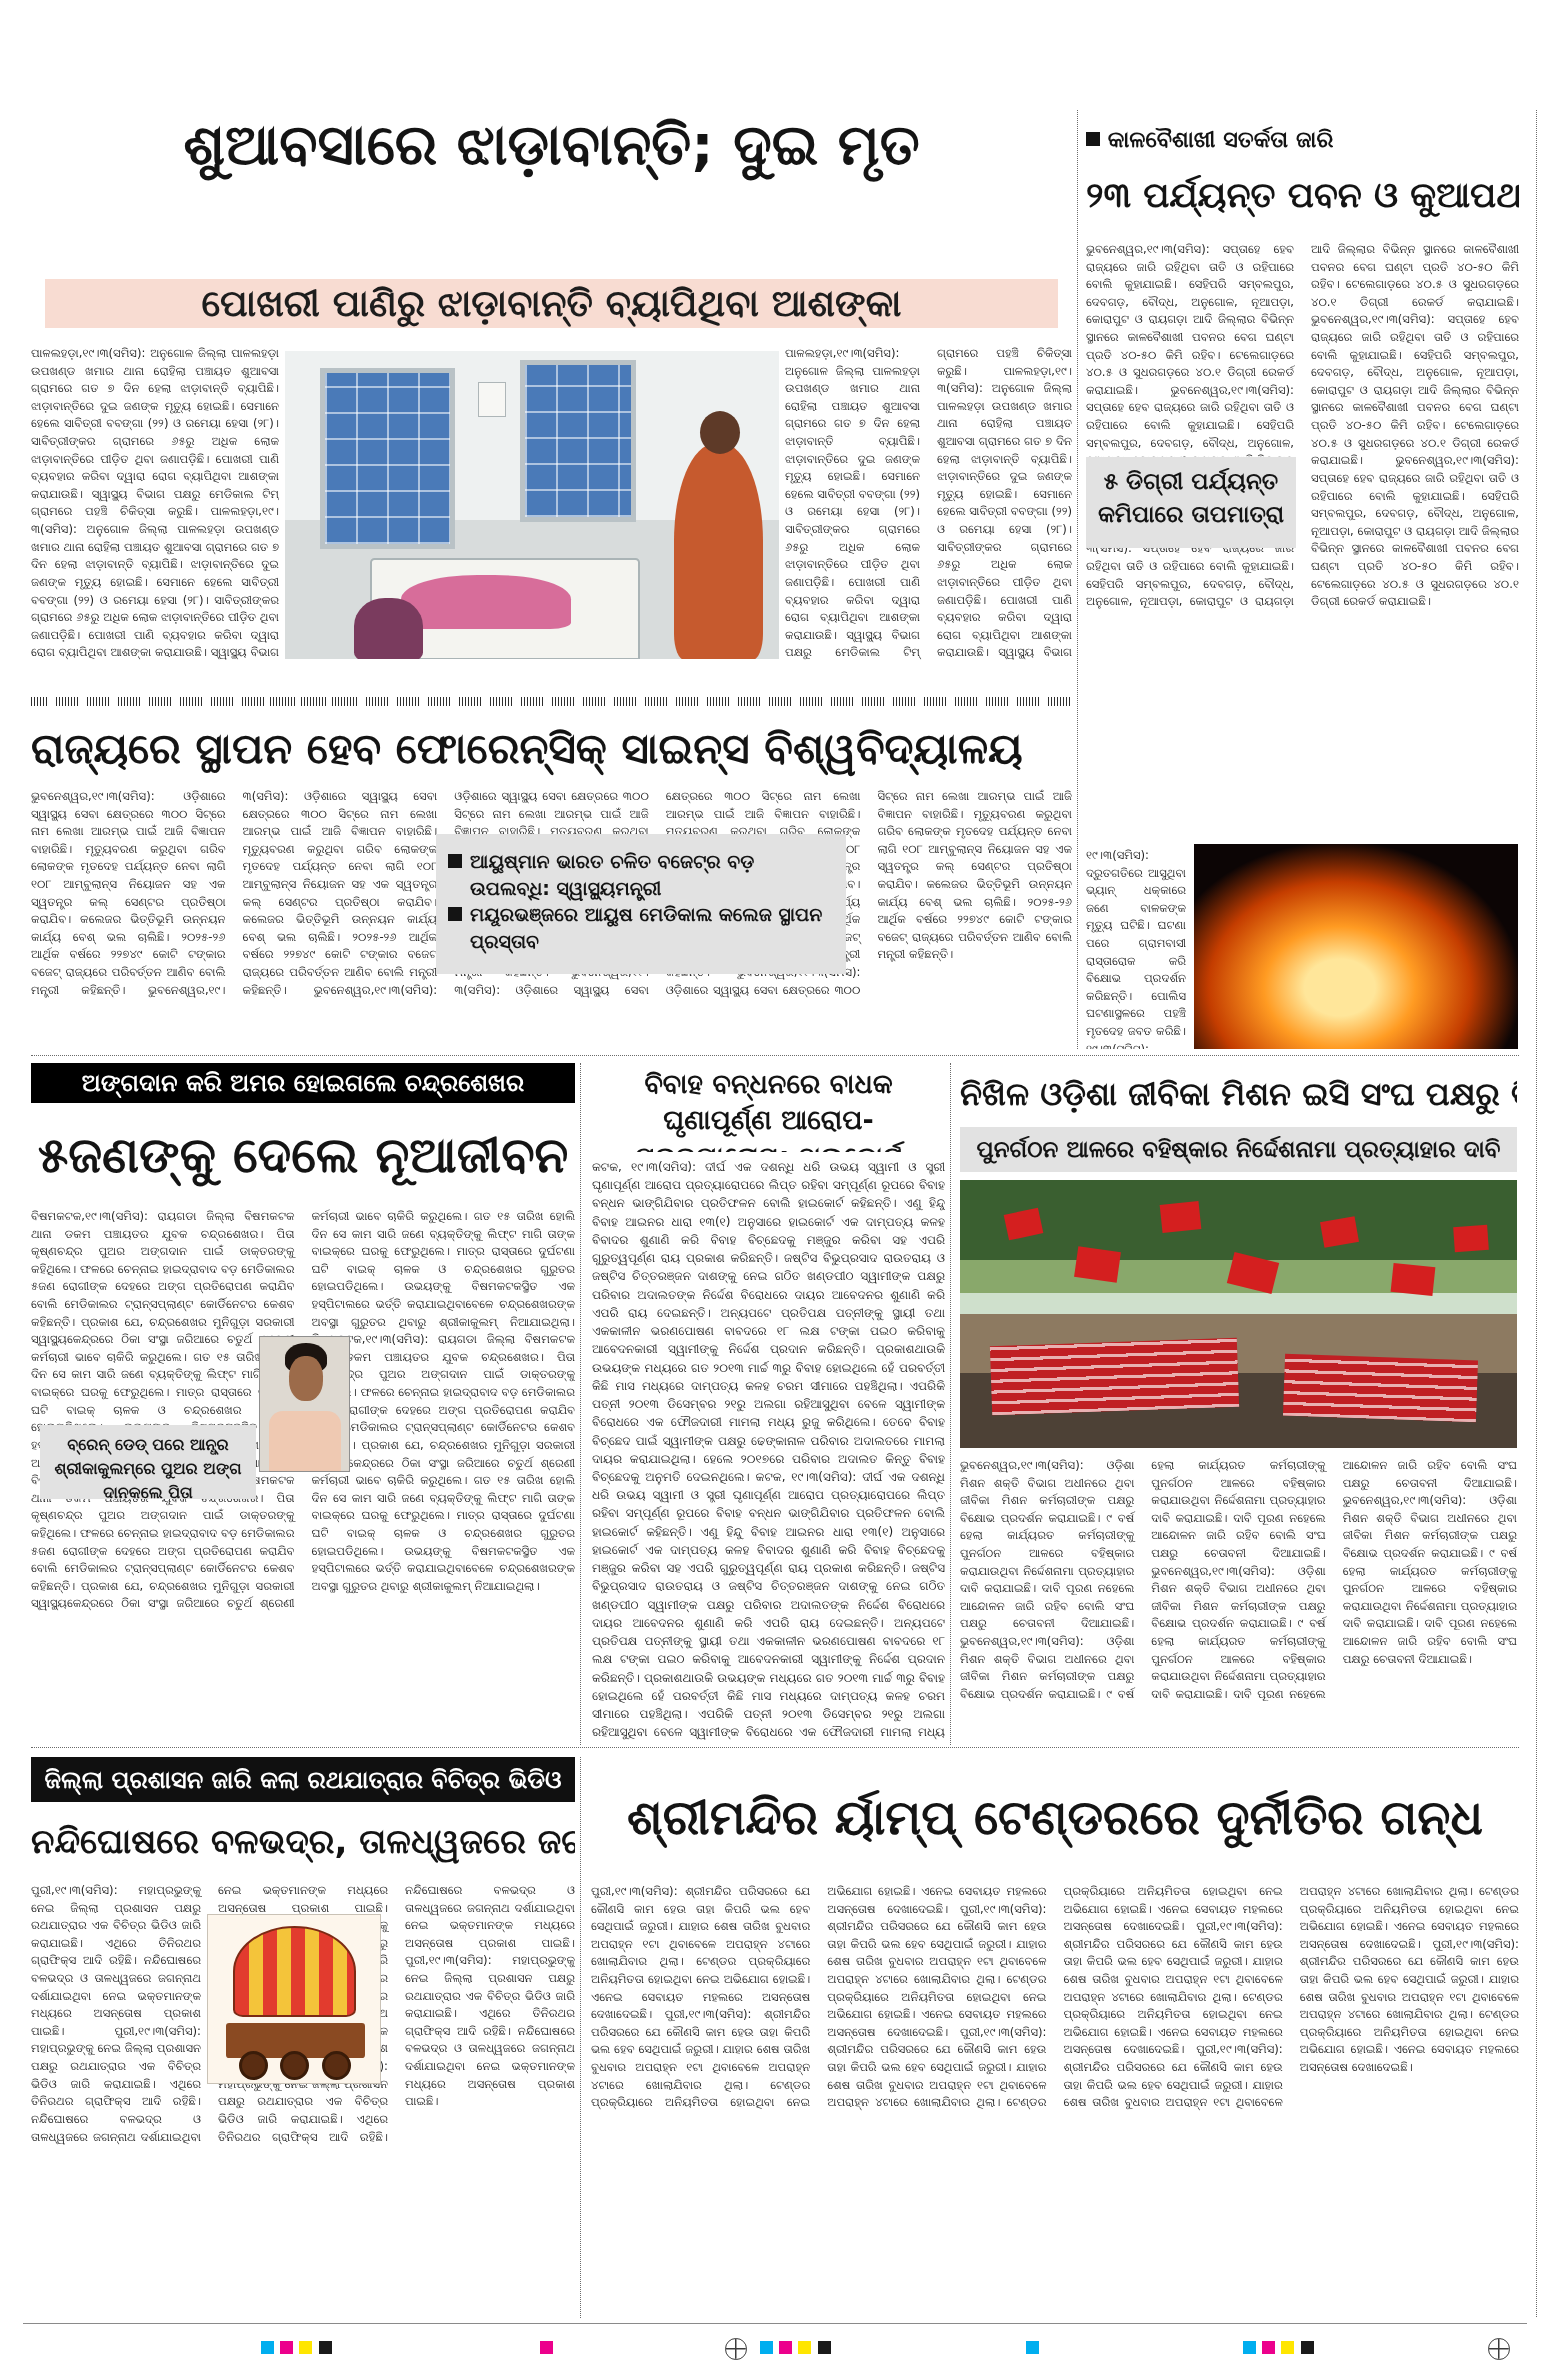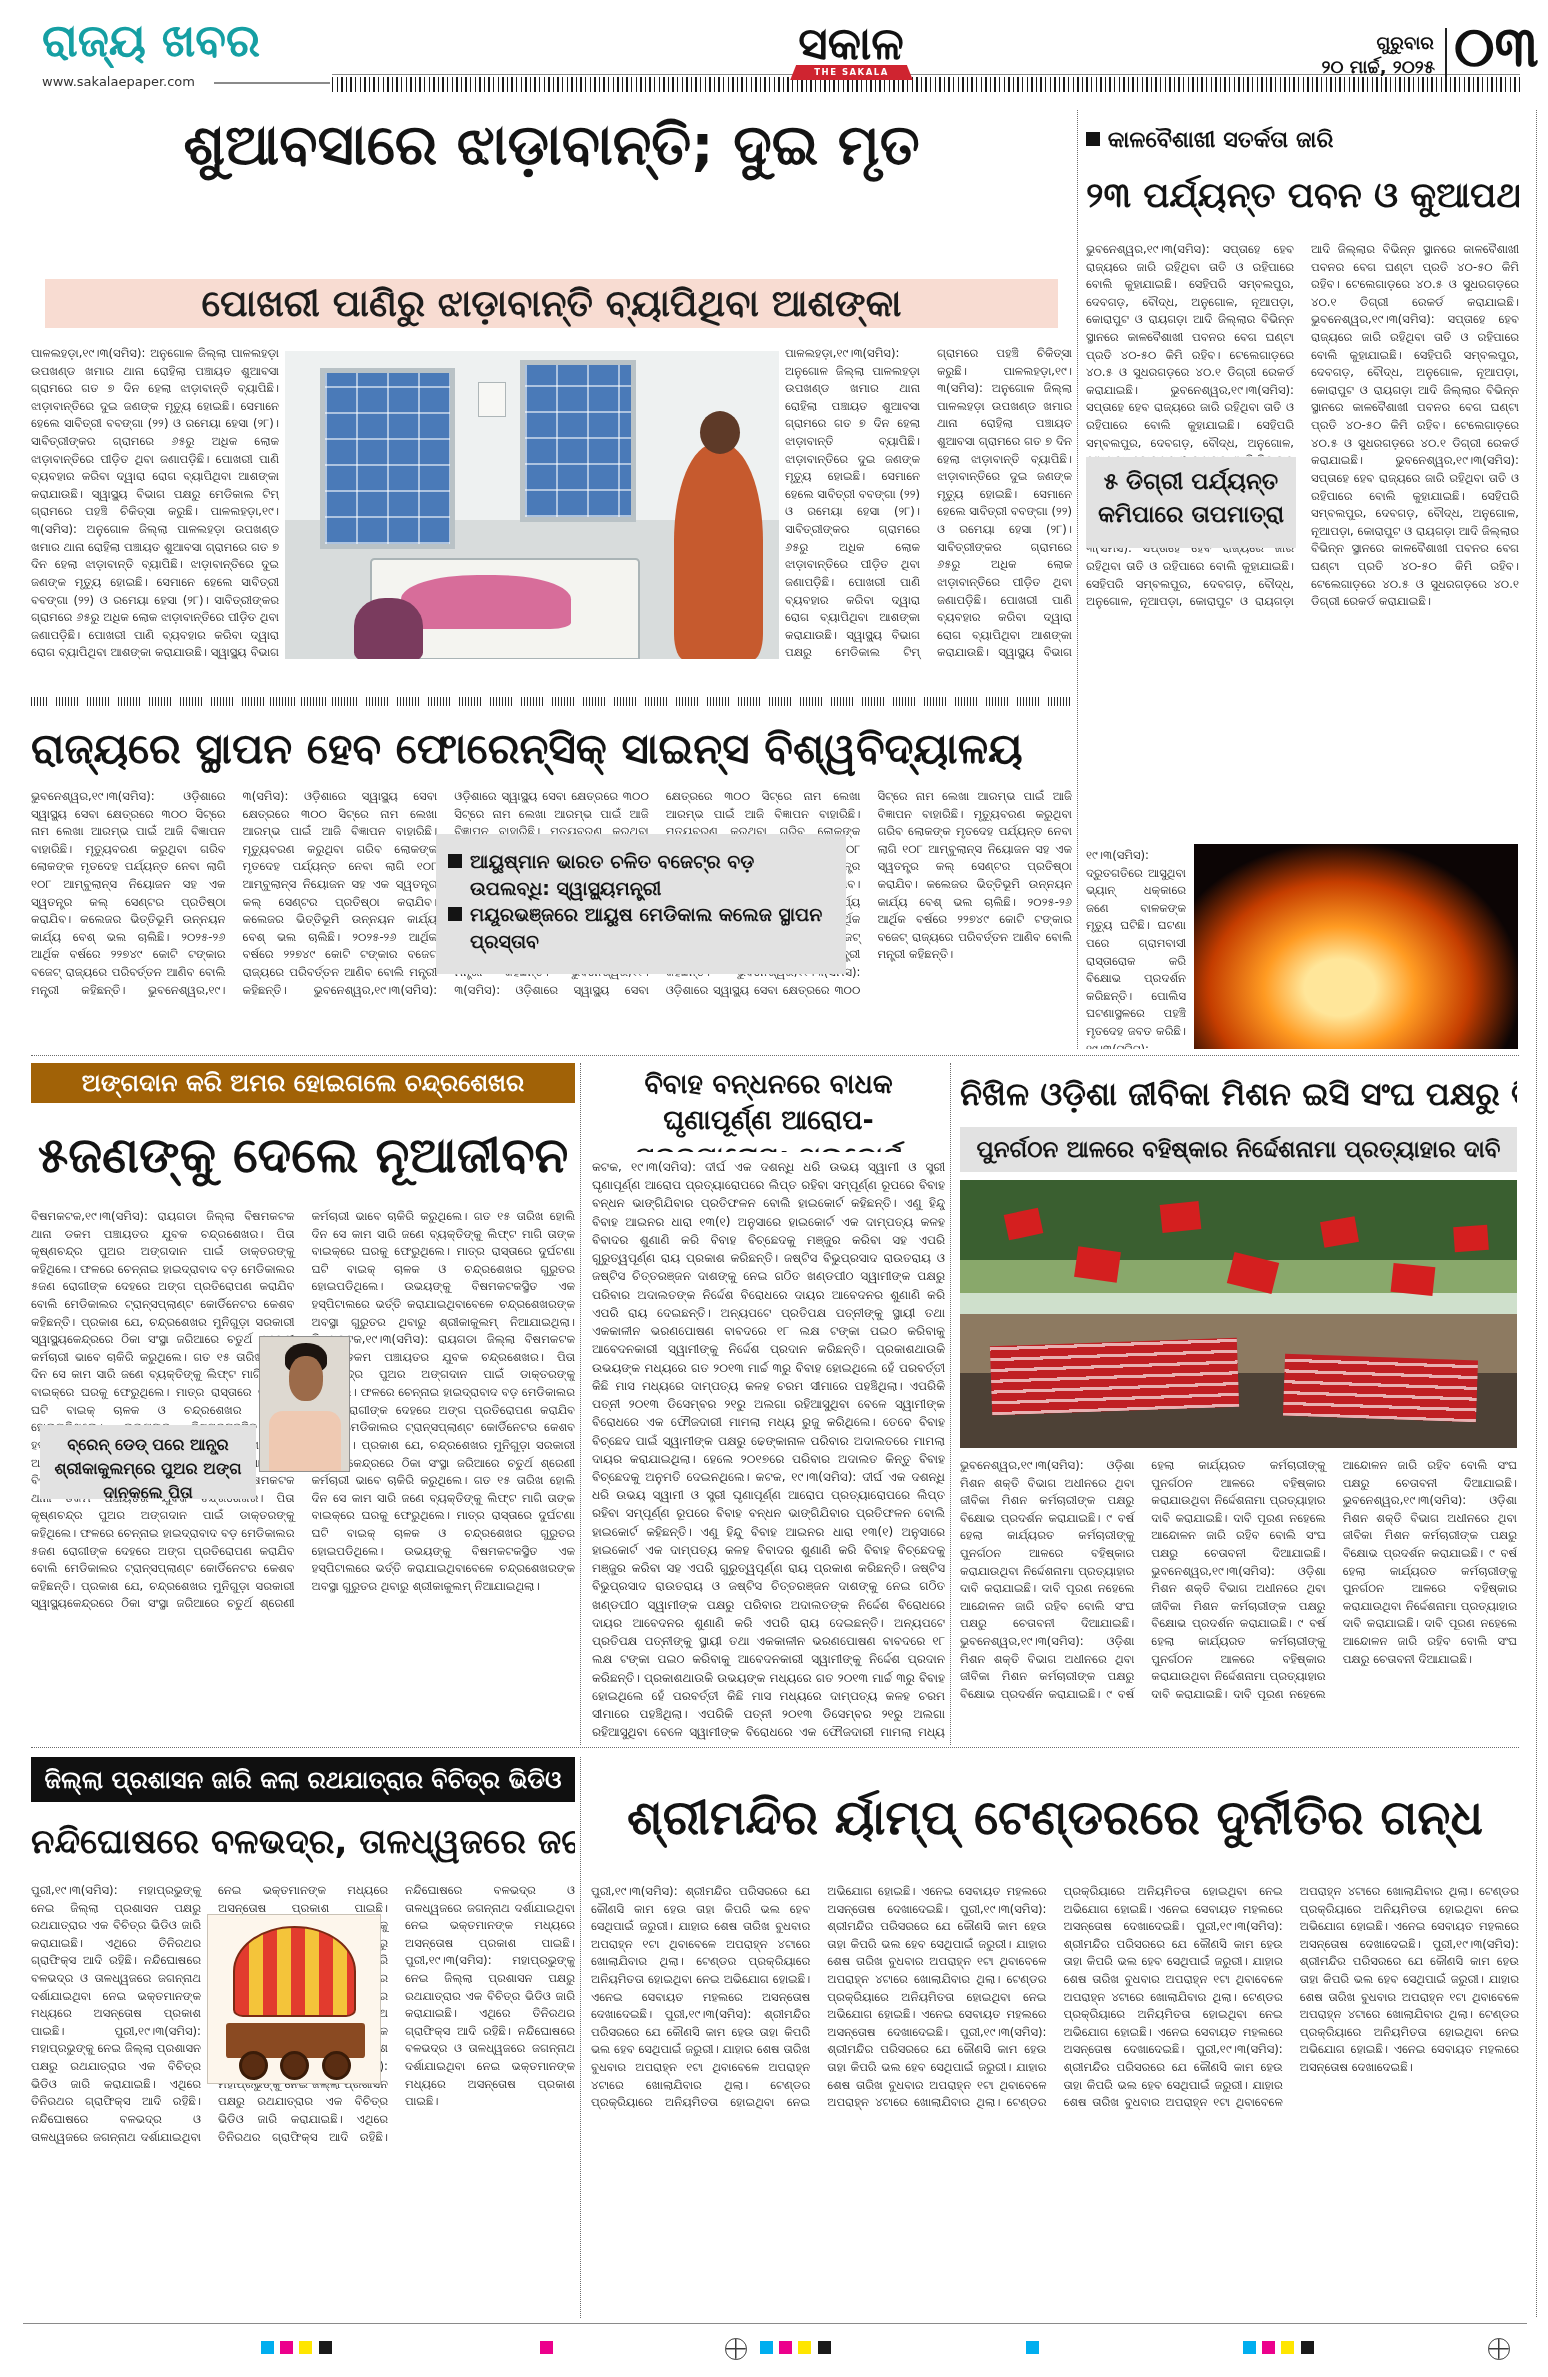--- a/index.html
+++ b/index.html
@@ -12,21 +12,21 @@
   .center { text-align:center; }
   .body-text { color:#242424; text-align:justify; overflow:hidden; font-size:11.6px; line-height:1.52; }
   .cols2 { column-count:2; column-gap:17px; }
   .cols3 { column-count:3; column-gap:17px; }
   .cols4 { column-count:4; column-gap:17px; }
   .cols5 { column-count:5; column-gap:17px; }
   .dotted-v { border-left:1.5px dotted #6a6a6a; width:0; }
   .dotted-h { border-top:1.5px dotted #6a6a6a; height:0; }
   .barcode { background:repeating-linear-gradient(90deg,#1c1c1c 0 1.5px,#ffffff 1.5px 4.6px); }
   .hatch { background:repeating-linear-gradient(90deg,#2e2e2e 0 0.8px,#ffffff 0.8px 3.1px); }
-  .strip-red { background:#a16207; color:#ffffff; font-weight:bold; display:flex; align-items:center; justify-content:center; overflow:hidden; }
+  .strip-red { background:#000000; color:#ffffff; font-weight:bold; display:flex; align-items:center; justify-content:center; overflow:hidden; }
   .strip-black { background:#101010; color:#ffffff; font-weight:bold; display:flex; align-items:center; justify-content:center; overflow:hidden; }
   .strip-pink { background:#f8dcd2; color:#1d1d1d; font-weight:bold; display:flex; align-items:center; justify-content:center; overflow:hidden; }
   .box-gray { background:#e2e2e2; color:#141414; font-weight:bold; overflow:hidden; }
   .sq-icon { display:inline-block; width:14px; height:14px; background:#141414; margin-right:7.7px; flex:none; }
   .photo { overflow:hidden; }
   
   .ph-hospital { background:linear-gradient(#eef1f1 0 55%, #d8dcdc 55% 100%); }
   .window { background:#4a7ab8; border:5.4px solid #b9c2c6;
             background-image:repeating-linear-gradient(0deg,rgba(255,255,255,.55) 0 2.3px,transparent 2.3px 26px),
                              repeating-linear-gradient(90deg,rgba(255,255,255,.55) 0 2.3px,transparent 2.3px 31px); }
@@ -50,35 +50,20 @@
                background:linear-gradient(#3c3c3c 0 0) center/100% 1.5px no-repeat,
                           linear-gradient(#3c3c3c 0 0) center/1.5px 100% no-repeat; }
   .vbar { background:#222; }
   .thinline { background:#8a8a8a; }
 </style>
 </head>
 <body>
 
 <div class="page">
 
-  <div class="abs" style="left:0;top:0;width:1548px;height:99px;">
-    <div class="abs" style="left:42px;top:14px;font-size:45px;font-weight:bold;color:#159fa3;white-space:nowrap;overflow:hidden;max-width:324px;">ରାଜ୍ୟ ଖବର</div>
-    <div class="abs" style="left:42px;top:74px;font-size:13px;color:#333;">www.sakalaepaper.com</div>
-    <div class="abs thinline" style="left:214px;top:82px;width:116px;height:1.5px;"></div>
-    <div class="abs barcode" style="left:332px;top:77px;width:1188px;height:15.4px;"></div>
-    <div class="abs thinline" style="left:332px;top:74px;width:1188px;height:0.8px;"></div>
-
-    <div class="abs" style="left:774px;top:17px;width:154px;text-align:center;font-size:45px;font-weight:bold;color:#111;white-space:nowrap;overflow:hidden;">ସକାଳ</div>
-    <div class="abs" style="left:790px;top:65px;width:123px;height:15.4px;background:#cf2430;color:#fff;font-size:8.5px;font-weight:bold;letter-spacing:1.5px;text-align:center;line-height:15.4px;clip-path:polygon(5% 0,95% 0,100% 100%,0 100%);">THE SAKALA</div>
-
-    <div class="abs" style="left:1249px;top:32px;width:185px;text-align:right;font-size:18px;font-weight:bold;color:#111;">ଗୁରୁବାର</div>
-    <div class="abs" style="left:1234px;top:56px;width:201px;text-align:right;font-size:18px;font-weight:bold;color:#111;">୨୦ ମାର୍ଚ୍ଚ, ୨୦୨୫</div>
-    <div class="abs vbar" style="left:1445px;top:28px;width:2.3px;height:51px;"></div>
-    <div class="abs" style="left:1454px;top:14px;width:85px;font-size:56px;font-weight:bold;color:#111;text-align:left;white-space:nowrap;overflow:hidden;">୦୩</div>
-  </div>
 
   <div class="abs hl center" style="left:31px;top:110px;width:1041px;height:162px;font-size:56px;line-height:1.25;">ଶୁଆବସାରେ ଝାଡ଼ାବାନ୍ତି; ଦୁଇ ମୃତ</div>
   <div class="abs strip-pink" style="left:45px;top:279px;width:1013px;height:49px;font-size:37px;">ପୋଖରୀ ପାଣିରୁ ଝାଡ଼ାବାନ୍ତି ବ୍ୟାପିଥିବା ଆଶଙ୍କା</div>
   <div class="abs body-text" style="left:31px;top:345px;width:248px;height:318px;">ପାଳଲହଡ଼ା,୧୯।୩(ସମିସ): ଅନୁଗୋଳ ଜିଲ୍ଲା ପାଳଲହଡ଼ା ଉପଖଣ୍ଡ ଖମାର ଥାନା ରୋହିଲା ପଞ୍ଚାୟତ ଶୁଆବସା ଗ୍ରାମରେ ଗତ ୭ ଦିନ ହେଲା ଝାଡ଼ାବାନ୍ତି ବ୍ୟାପିଛି। ଝାଡ଼ାବାନ୍ତିରେ ଦୁଇ ଜଣଙ୍କ ମୃତ୍ୟୁ ହୋଇଛି। ସେମାନେ ହେଲେ ସାବିତ୍ରୀ ବବଙ୍ଗା (୨୨) ଓ ରମେୟା ହେସା (୨୮)। ସାବିତ୍ରୀଙ୍କର ଗ୍ରାମରେ ୬୫ରୁ ଅଧିକ ଲୋକ ଝାଡ଼ାବାନ୍ତିରେ ପୀଡ଼ିତ ଥିବା ଜଣାପଡ଼ିଛି। ପୋଖରୀ ପାଣି ବ୍ୟବହାର କରିବା ଦ୍ୱାରା ରୋଗ ବ୍ୟାପିଥିବା ଆଶଙ୍କା କରାଯାଉଛି। ସ୍ୱାସ୍ଥ୍ୟ ବିଭାଗ ପକ୍ଷରୁ ମେଡିକାଲ ଟିମ୍ ଗ୍ରାମରେ ପହଞ୍ଚି ଚିକିତ୍ସା କରୁଛି। ପାଳଲହଡ଼ା,୧୯।୩(ସମିସ): ଅନୁଗୋଳ ଜିଲ୍ଲା ପାଳଲହଡ଼ା ଉପଖଣ୍ଡ ଖମାର ଥାନା ରୋହିଲା ପଞ୍ଚାୟତ ଶୁଆବସା ଗ୍ରାମରେ ଗତ ୭ ଦିନ ହେଲା ଝାଡ଼ାବାନ୍ତି ବ୍ୟାପିଛି। ଝାଡ଼ାବାନ୍ତିରେ ଦୁଇ ଜଣଙ୍କ ମୃତ୍ୟୁ ହୋଇଛି। ସେମାନେ ହେଲେ ସାବିତ୍ରୀ ବବଙ୍ଗା (୨୨) ଓ ରମେୟା ହେସା (୨୮)। ସାବିତ୍ରୀଙ୍କର ଗ୍ରାମରେ ୬୫ରୁ ଅଧିକ ଲୋକ ଝାଡ଼ାବାନ୍ତିରେ ପୀଡ଼ିତ ଥିବା ଜଣାପଡ଼ିଛି। ପୋଖରୀ ପାଣି ବ୍ୟବହାର କରିବା ଦ୍ୱାରା ରୋଗ ବ୍ୟାପିଥିବା ଆଶଙ୍କା କରାଯାଉଛି। ସ୍ୱାସ୍ଥ୍ୟ ବିଭାଗ ପକ୍ଷରୁ ମେଡିକାଲ ଟିମ୍ ଗ୍ରାମରେ ପହଞ୍ଚି ଚିକିତ୍ସା କରୁଛି।</div>
   <div class="abs photo ph-hospital" style="left:285px;top:351px;width:494px;height:308px;">
     <div class="abs window" style="left:35px;top:17px;width:135px;height:181px;"></div>
     <div class="abs window" style="left:235px;top:9.3px;width:116px;height:162px;"></div>
     <div class="abs" style="left:193px;top:31px;width:28px;height:35px;background:#f7f7f4;border:0.8px solid #aeb6b8;"></div>
     <div class="abs bed" style="left:85px;top:207px;width:270px;height:102px;"></div>
     <div class="abs fig" style="left:116px;top:224px;width:170px;height:54px;background:#d76d9a;"></div>

